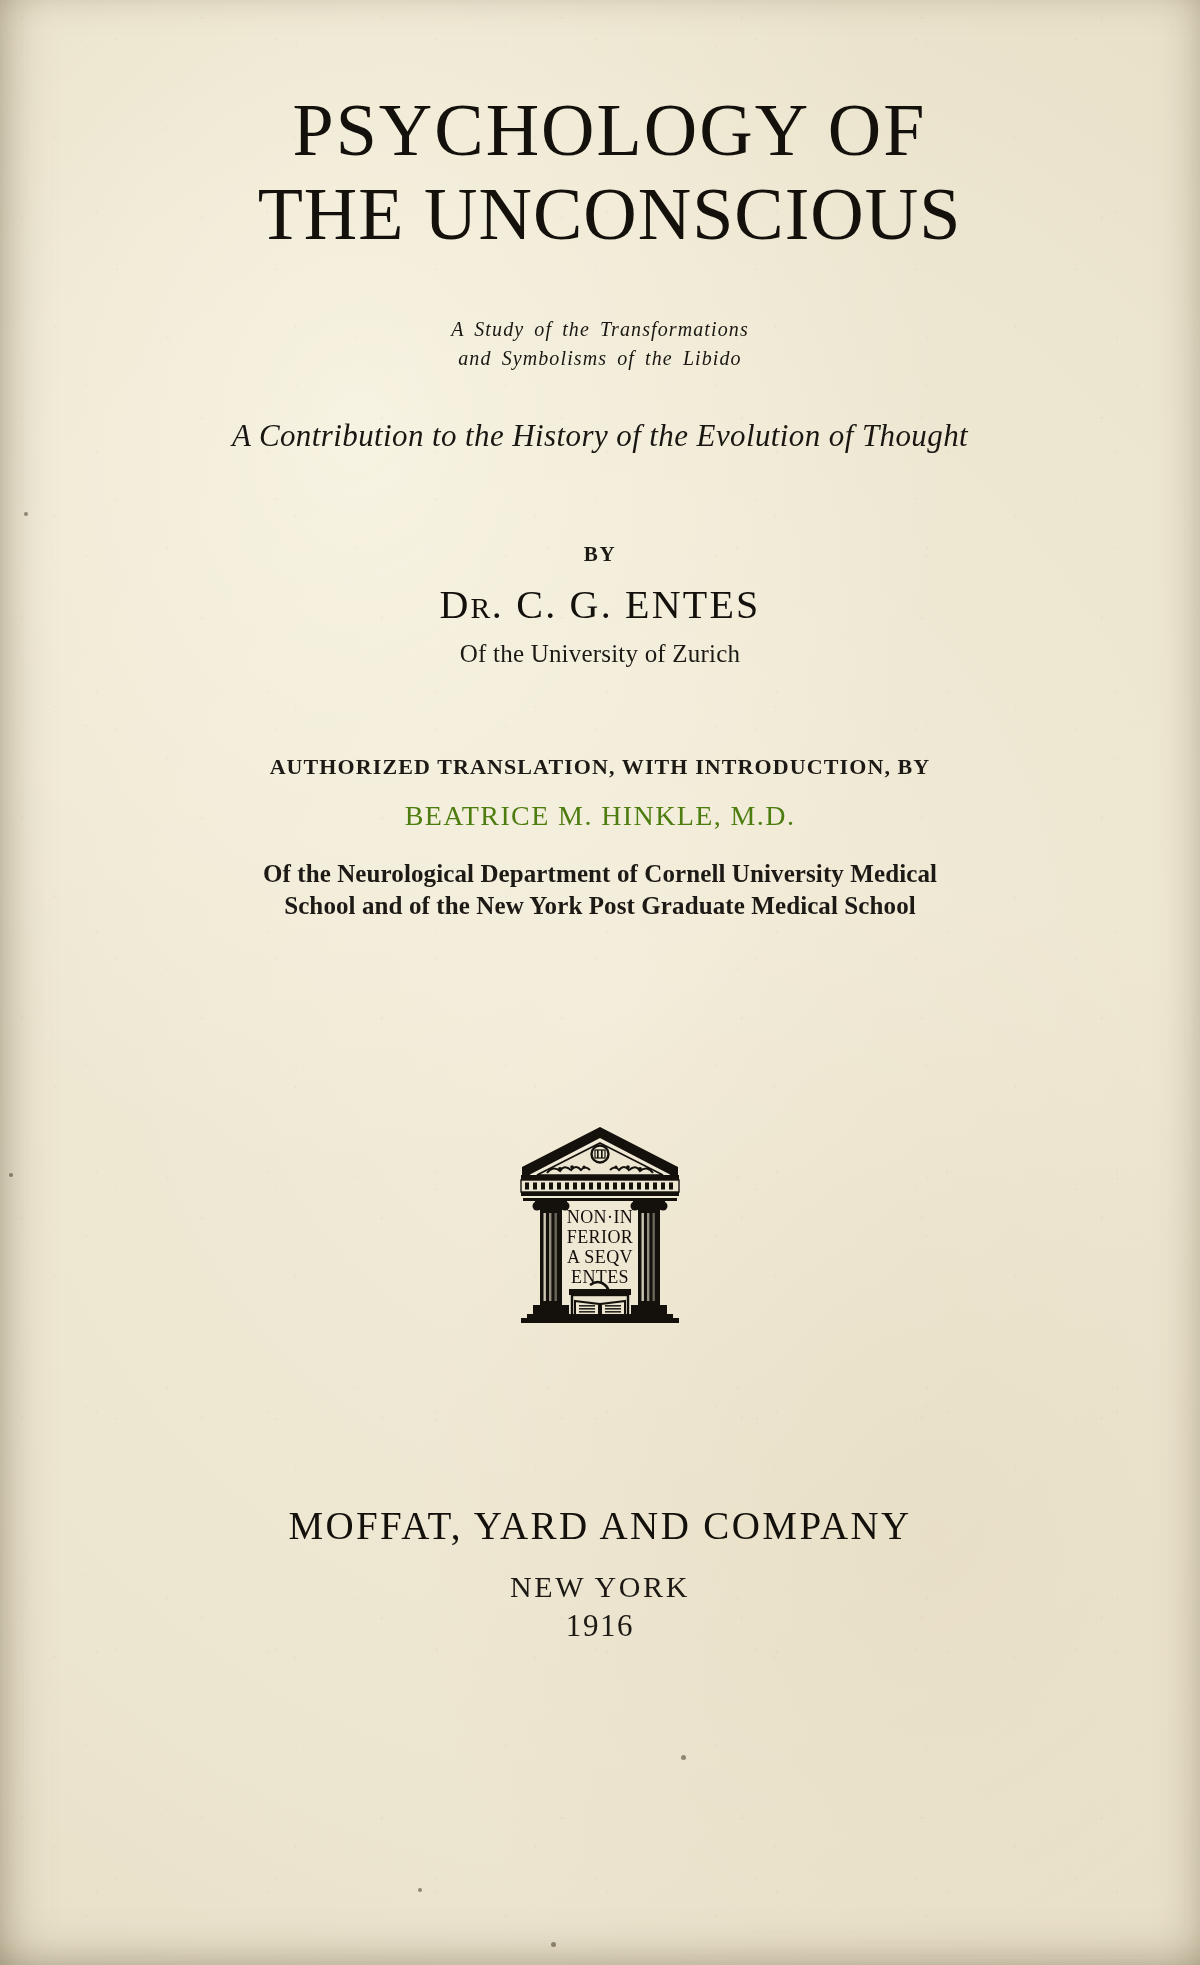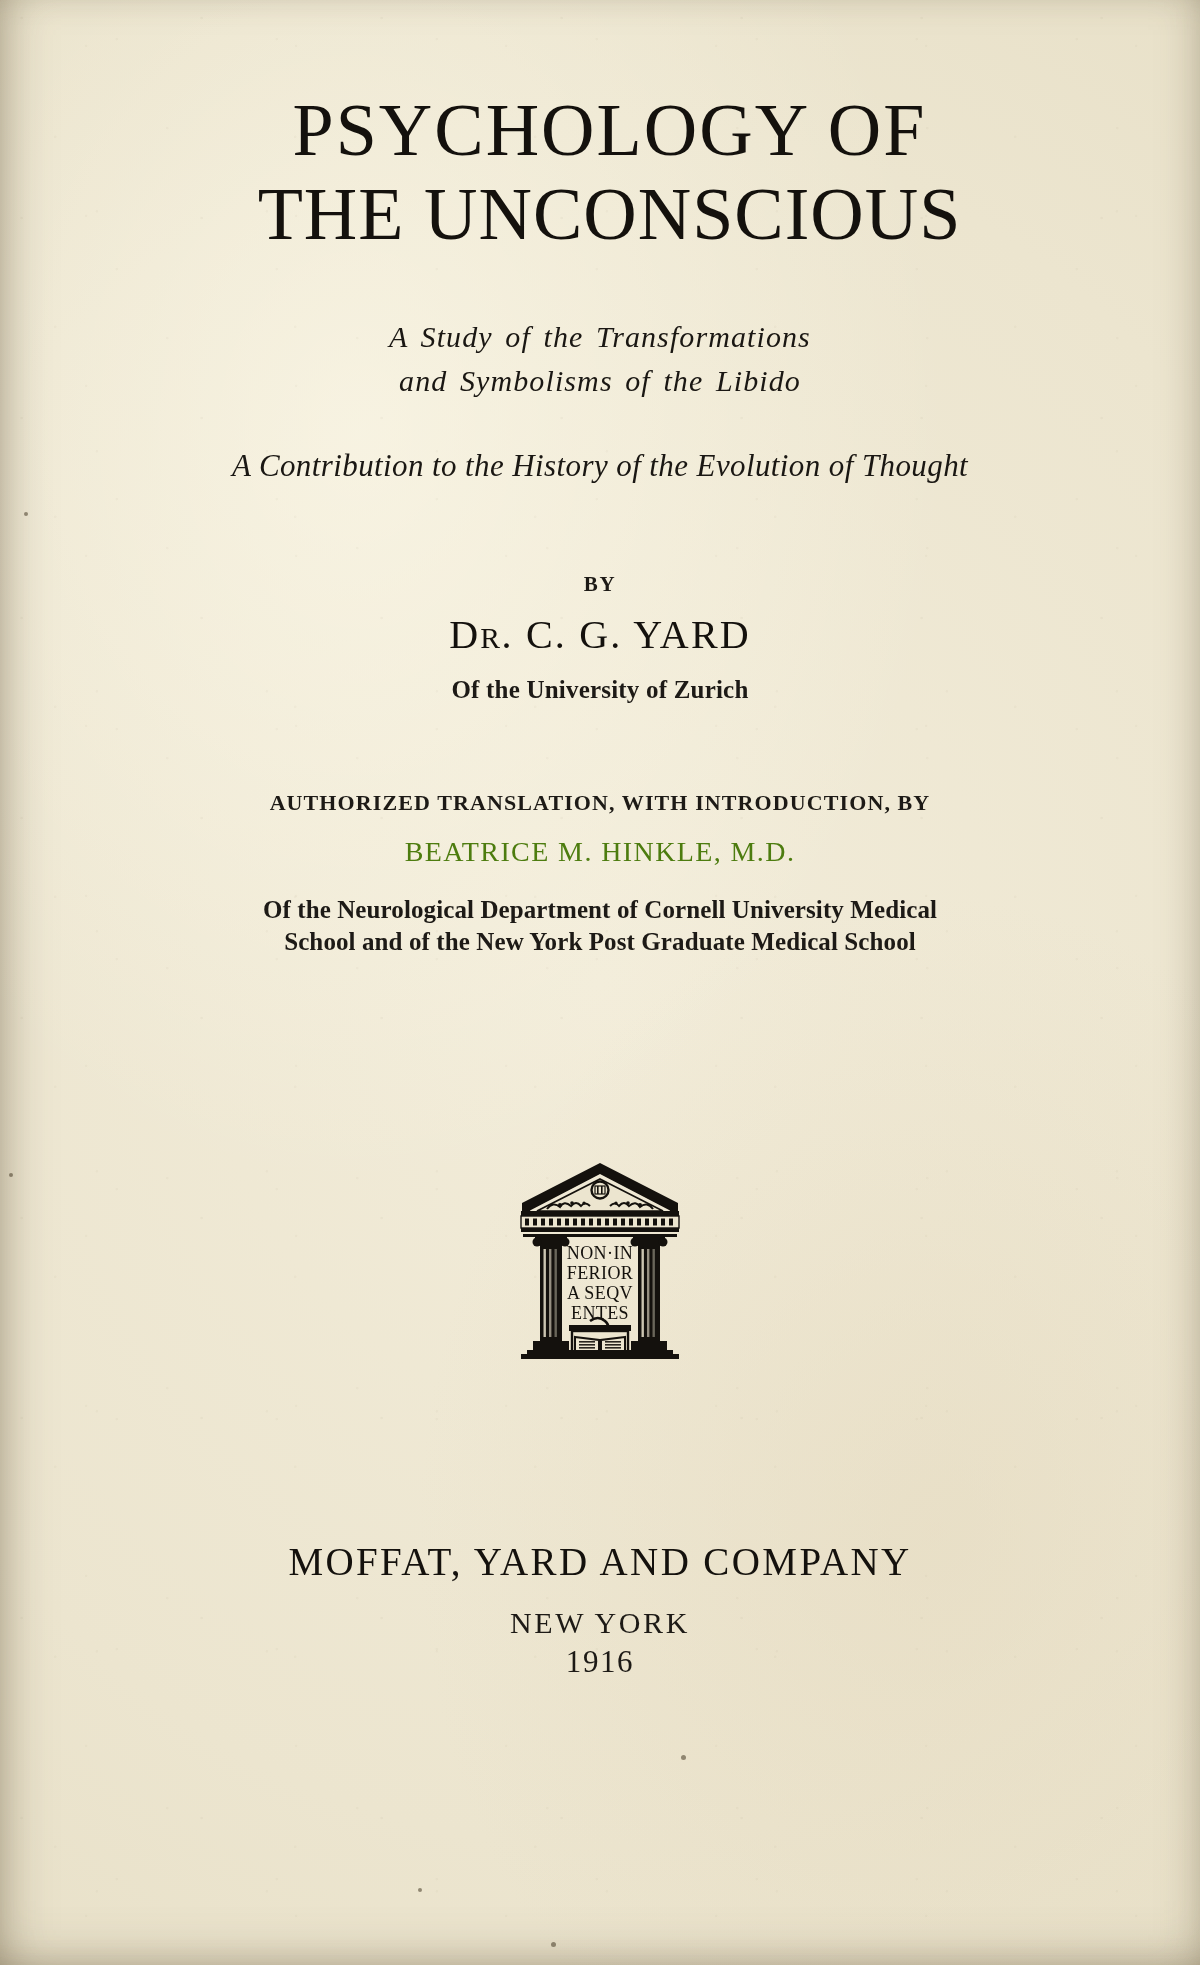--- a/index.html
+++ b/index.html
@@ -66,21 +66,21 @@
     font-weight: 400;
     color: #14110d;
     white-space: nowrap;
   }
   .title-line.l2 { letter-spacing: 1px; }
 
   
   .subtitle-block { margin-top: 58px; }
   .subtitle-line {
     font-style: italic;
-    font-size: 30px;
+    font-size: 20px;
     line-height: 1.48;
     letter-spacing: 1.1px;
     color: #1a1713;
     word-spacing: 4px;
   }
   .contrib-line {
     font-style: italic;
     font-size: 31px;
     letter-spacing: 0.4px;
     margin-top: 44px;
@@ -99,24 +99,24 @@
     letter-spacing: 2.2px;
     margin-top: 14px;
     font-weight: 400;
     color: #14110d;
   }
   .author-name .sc {
     font-size: 0.74em;
     letter-spacing: 1.5px;
   }
   .author-affil {
-    font-weight: bold;
+    font-weight: normal;
     font-size: 25px;
     letter-spacing: 0.2px;
-    margin-top: 18px;
+    margin-top: 12px;
   }
 
   
   .translator-block { margin-top: 86px; }
   .trans-head {
     font-size: 22px;
     letter-spacing: 1.1px;
     font-weight: 600;
   }
   .trans-name {
@@ -189,21 +189,21 @@
   </div>
 
   <div class="subtitle-block">
     <div class="subtitle-line">A Study of the Transformations</div>
     <div class="subtitle-line">and Symbolisms of the Libido</div>
     <div class="contrib-line">A Contribution to the History of the Evolution of Thought</div>
   </div>
 
   <div class="author-block">
     <div class="by-label">BY</div>
-    <div class="author-name"><span>D</span><span class="sc">R</span><span>.</span>&nbsp;<span>C. G. YARD</span></div>
+    <div class="author-name"><span>D</span><span class="sc">R</span><span>.</span>&nbsp;<span>C. G. ENTES</span></div>
     <div class="author-affil">Of the University of Zurich</div>
   </div>
 
   <div class="translator-block">
     <div class="trans-head">AUTHORIZED TRANSLATION, WITH INTRODUCTION, BY</div>
     <div class="trans-name">BEATRICE M. HINKLE, M.D.</div>
     <div class="trans-affil">
       <div>Of the Neurological Department of Cornell University Medical</div>
       <div>School and of the New York Post Graduate Medical School</div>
     </div>

